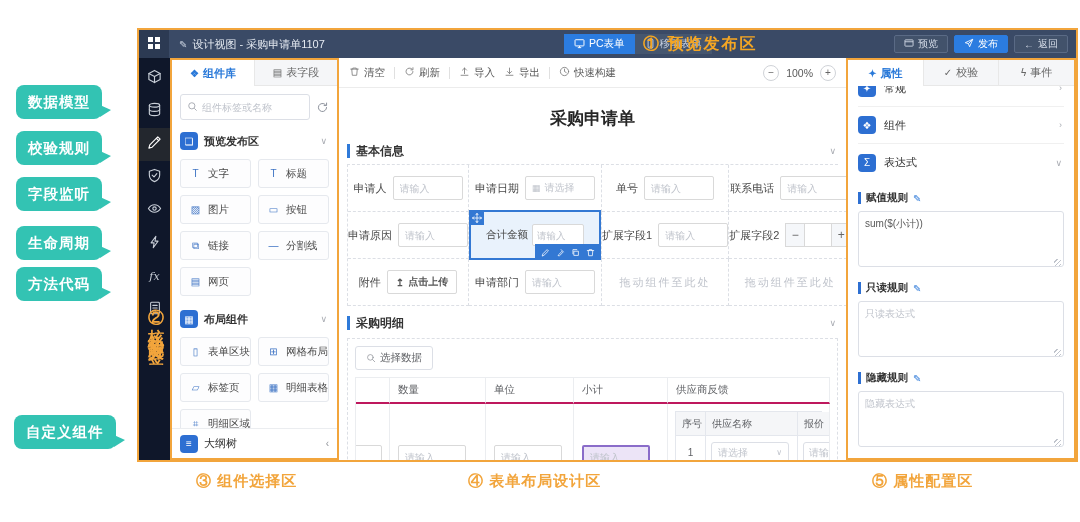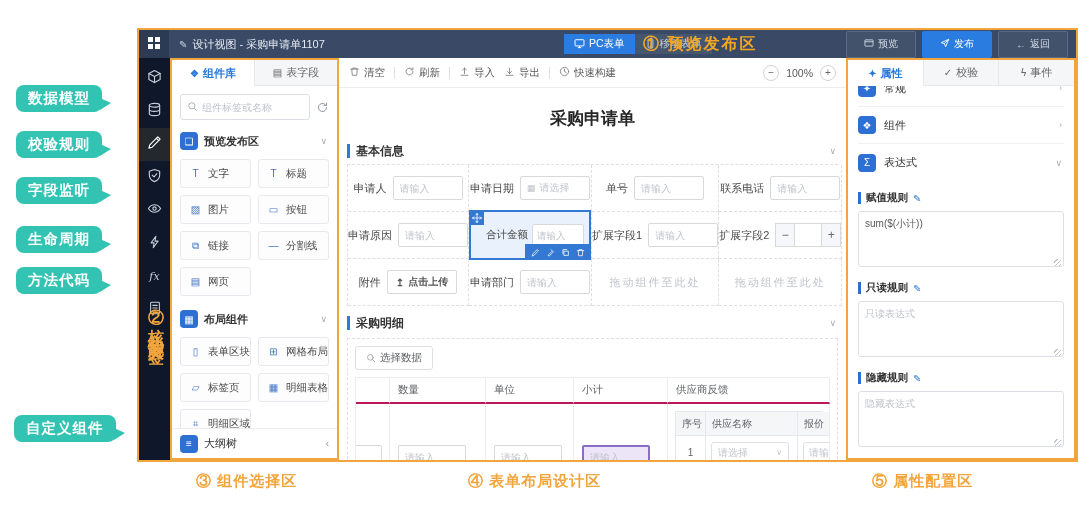--- a/index.html
+++ b/index.html
@@ -13,21 +13,21 @@
   .topbar{flex:0 0 28px;background:#3A4A66;display:flex;align-items:center;position:relative;}
   .app-grid{width:30px;height:100%;background:#2C3A53;display:flex;align-items:center;justify-content:center;}
   .tb-title{color:#E6EBF2;font-size:11px;margin-left:10px;display:flex;align-items:center;gap:5px;white-space:nowrap;}
   .tb-title .pen{font-size:10px;color:#C9D2E0;}
   .device-tabs{position:absolute;left:425px;top:4px;display:flex;}
   .dtab{height:20px;padding:0 10px;font-size:10.5px;display:flex;align-items:center;gap:4px;cursor:pointer;white-space:nowrap;}
   .dtab.active{background:#2B7CE0;color:#fff;}
   .dtab.inactive{background:#45566F;color:#C8D2E2;}
   .ann1{position:absolute;left:504px;top:4px;color:#F5A623;font-size:16px;font-weight:bold;letter-spacing:2px;white-space:nowrap;}
   .tb-actions{margin-left:auto;display:flex;gap:6px;padding-right:8px;}
-  .tb-btn{height:27px;padding:0 17px;font-size:10px;display:flex;align-items:center;gap:4px;border-radius:2px;cursor:pointer;white-space:nowrap;}
+  .tb-btn{height:18px;padding:0 9px;font-size:10px;display:flex;align-items:center;gap:4px;border-radius:2px;cursor:pointer;white-space:nowrap;}
   .tb-btn.ghost{background:#42526B;color:#D5DCE8;border:1px solid #5A6A85;}
   .tb-btn.primary{background:#2B7CE0;color:#fff;border:1px solid #2B7CE0;}
 
   .main{flex:1;display:flex;min-height:0;}
 
   
   .rail{flex:0 0 31px;background:#0f172a;display:flex;flex-direction:column;align-items:center;padding-top:4px;}
   .rail-item{width:31px;height:33px;display:flex;align-items:center;justify-content:center;color:#C9CFD8;cursor:pointer;}
   .rail-item.active{background:#23272E;color:#fff;}
   .rail-item svg{stroke:currentColor;fill:none;stroke-width:1.2;stroke-linecap:round;stroke-linejoin:round;}
@@ -72,21 +72,21 @@
   .fsec-bar{width:3px;height:14px;background:#2F7AD9;margin-right:6px;}
   .fsec-title{font-size:12px;color:#333;font-weight:bold;}
   .fgrid{display:grid;grid-template-columns:repeat(4,1fr);border-left:1px dashed #DCDFE5;border-top:1px dashed #DCDFE5;}
   .fcell{border-right:1px dashed #DCDFE5;border-bottom:1px dashed #DCDFE5;height:47px;display:flex;align-items:center;justify-content:center;gap:6px;position:relative;overflow:visible;}
   .flabel{font-size:11px;color:#4A4A4A;white-space:nowrap;}
   .finput{width:70px;height:24px;border:1px solid #D9D9D9;border-radius:2px;font-size:10px;padding:0 6px;outline:0;color:#333;background:#fff;}
   .pseudo-input{display:flex;align-items:center;gap:4px;width:70px;height:24px;border:1px solid #D9D9D9;border-radius:2px;padding:0 6px;color:#C0C4CC;font-size:10px;background:#fff;cursor:pointer;}
   .pseudo-input .cal{font-size:9px;color:#C0C4CC;}
   .drop-cell{color:#C0C4CC;font-size:11px;letter-spacing:2px;}
   
-  .sel-box{width:122px;height:50px;border:2px solid #3378D3;background:#E9F2FC;position:relative;display:flex;align-items:center;gap:4px;padding-left:15px;cursor:pointer;}
+  .sel-box{width:132px;height:50px;border:2px solid #3378D3;background:#E9F2FC;position:relative;display:flex;align-items:center;gap:4px;padding-left:15px;cursor:pointer;}
   .move-handle{position:absolute;left:-2px;top:-2px;width:15px;height:15px;background:#3378D3;color:#fff;display:flex;align-items:center;justify-content:center;cursor:move;}
   .move-handle svg{stroke:#fff;fill:none;stroke-width:1.3;stroke-linecap:round;stroke-linejoin:round;}
   .sel-box .flabel{font-size:10.5px;}
   .sel-input{width:52px;height:22px;border:1px solid #D9D9D9;border-radius:2px;font-size:9.5px;padding:0 4px;outline:0;background:#fff;}
   .mini-toolbar{position:absolute;right:-2px;bottom:-2px;height:16px;background:#3378D3;display:flex;align-items:center;gap:6px;padding:0 6px;}
   .mini-toolbar .mtb{display:flex;cursor:pointer;}
   .mini-toolbar svg{stroke:#fff;fill:none;stroke-width:1.2;stroke-linecap:round;stroke-linejoin:round;}
   .stepper{display:flex;}
   .step-btn{width:20px;height:24px;border:1px solid #D9D9D9;background:#F5F7FA;color:#666;display:flex;align-items:center;justify-content:center;font-size:12px;cursor:pointer;}
   .step-mid{width:26px;height:24px;border-top:1px solid #D9D9D9;border-bottom:1px solid #D9D9D9;background:#fff;}
@@ -116,21 +116,21 @@
   .rp-label{font-size:11px;color:#333;}
   .rule-label{display:flex;align-items:center;gap:5px;margin:10px 0 6px;}
   .rule-bar{width:3px;height:12px;background:#2D6FD2;}
   .rule-text{font-size:10.5px;color:#333;font-weight:bold;}
   .edit-ic{color:#2F7AD9;font-size:10px;cursor:pointer;}
   .rp-textarea{width:100%;height:56px;border:1px solid #DCDFE6;border-radius:3px;padding:5px 6px;font-size:10px;color:#595959;font-family:"Liberation Sans",sans-serif;resize:none;outline:0;position:relative;background:#fff;}
   .ta-wrap{position:relative;}
   .grip{position:absolute;right:3px;bottom:5px;width:7px;height:7px;background:repeating-linear-gradient(135deg,transparent 0 2px,#C0C4CC 2px 3px);pointer-events:none;}
 
   
-  .bubble{position:absolute;background:#33C3B3;color:#fff;font-weight:bold;font-size:14.5px;height:27px;display:flex;align-items:center;justify-content:center;border-radius:8px;padding:0 12px;letter-spacing:1px;white-space:nowrap;}
+  .bubble{position:absolute;background:#33C3B3;color:#fff;font-weight:bold;font-size:14.5px;height:34px;display:flex;align-items:center;justify-content:center;border-radius:8px;padding:0 12px;letter-spacing:1px;white-space:nowrap;}
   .bubble .tri{position:absolute;right:-9px;bottom:2px;width:0;height:0;border-top:5px solid transparent;border-bottom:7px solid transparent;border-left:11px solid #33C3B3;}
   
   .vlabel{position:absolute;left:139px;top:296px;width:27px;color:#F2A53C;font-weight:bold;font-size:16px;writing-mode:vertical-rl;text-orientation:upright;letter-spacing:4px;text-align:center;z-index:5;}
   .blabel{position:absolute;color:#F2A53C;font-weight:bold;font-size:15px;letter-spacing:1px;white-space:nowrap;}
 </style>
 </head>
 <body>
 
 <div class="page">
 

